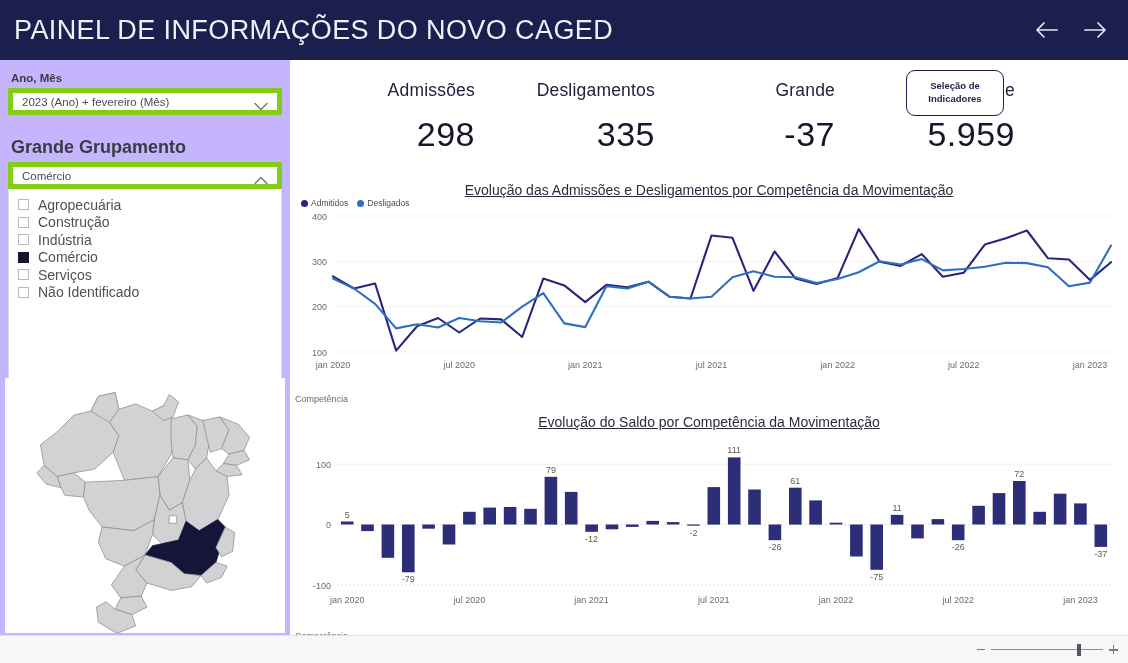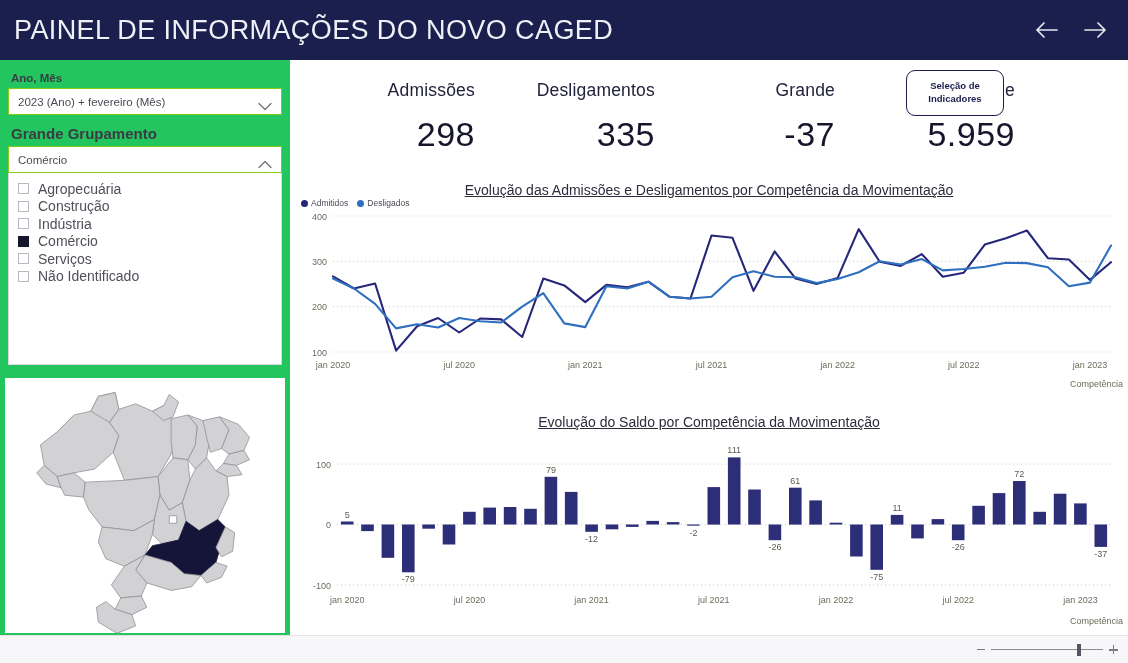--- a/index.html
+++ b/index.html
@@ -27,28 +27,28 @@
   .header-nav { display: flex; align-items: center; gap: 18px; }
   .nav-arrow {
     width: 30px; height: 30px; display: flex; align-items: center; justify-content: center;
     cursor: pointer;
   }
   .nav-arrow svg { display: block; }
 
   
   .sidebar {
     position: absolute; left: 0; top: 60px; width: 290px; height: 575px;
-    background: #22c55e; padding: 8px 8px 0 8px;
+    background: #c4b5fd; padding: 8px 8px 0 8px;
   }
   .filter-label {
     font-size: 11.5px; color: #3b3b46; font-weight: 700; margin: 4px 0 4px 3px;
   }
-  .filter-label.sub { font-size: 15px; margin-top: 10px; }
+  .filter-label.sub { font-size: 18px; margin-top: 22px; }
   .slicer-box {
-    border: 1px solid #84cc16; background: #fff;
+    border: 5px solid #84cc16; background: #fff;
     display: flex; align-items: center; justify-content: space-between;
     padding: 5px 9px; height: 27px;
   }
   .slicer-value { font-size: 11.5px; color: #4a4a55; white-space: nowrap; }
   .chev { width: 14px; height: 9px; flex: 0 0 auto; }
   .list-panel {
     border: 1px solid #d8d8de; border-top: none; background: #fff;
     height: 192px; padding: 7px 9px 0 9px;
   }
   .list-row {
@@ -84,21 +84,21 @@
     display: flex; flex-direction: column; align-items: center; justify-content: center;
     cursor: pointer; line-height: 1.35;
   }
   .indicator-btn span { font-size: 9.5px; color: #1b1f4d; font-weight: 700; }
 
   
   .chart-title {
     text-align: center; font-size: 14px; color: #2c2c3d; font-weight: 400; text-decoration: underline;
   }
   .axis-label-x {
-    text-align: right; font-size: 9px; color: #6c6c5c; margin-top: 1px;
+    text-align: left; font-size: 9px; color: #6c6c5c; margin-top: 16px;
   }
   .chart-svg { display: block; }
   .legend { display: flex; gap: 9px; align-items: center; padding-left: 6px; }
   .legend-item { display: flex; align-items: center; gap: 3px; }
   .legend-dot { width: 7px; height: 7px; border-radius: 50%; display: inline-block; }
   .legend-text { font-size: 8.5px; color: #4a4a56; }
 
   .line-block { position: absolute; left: 295px; top: 182px; width: 828px; height: 232px; }
   .bar-block  { position: absolute; left: 295px; top: 414px; width: 828px; height: 222px; }
 

